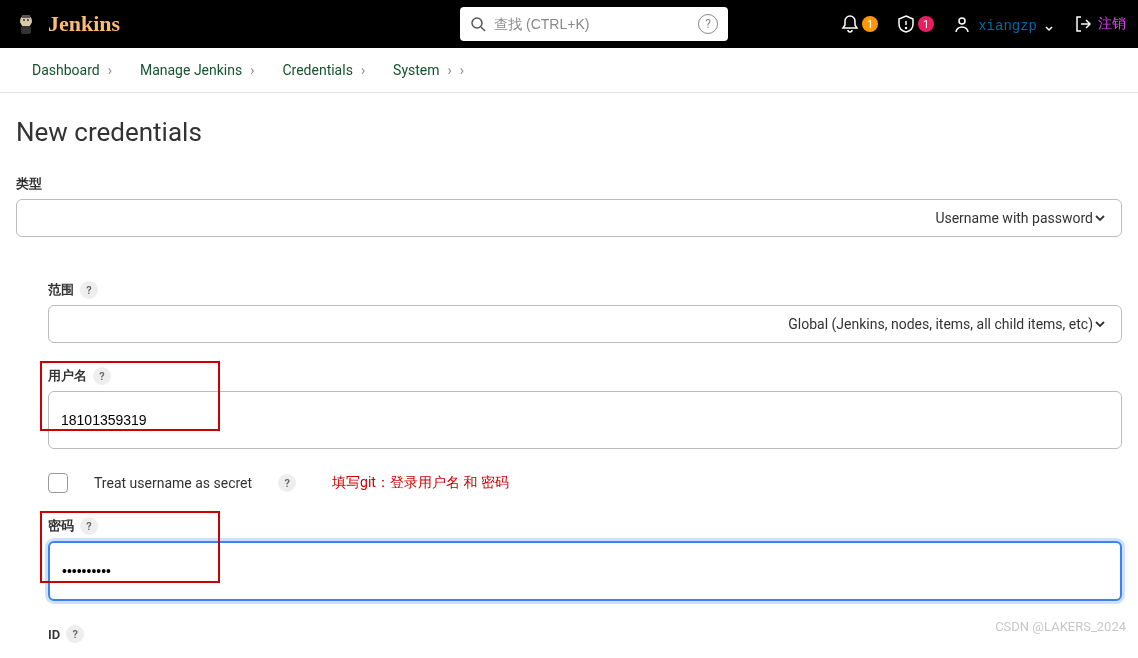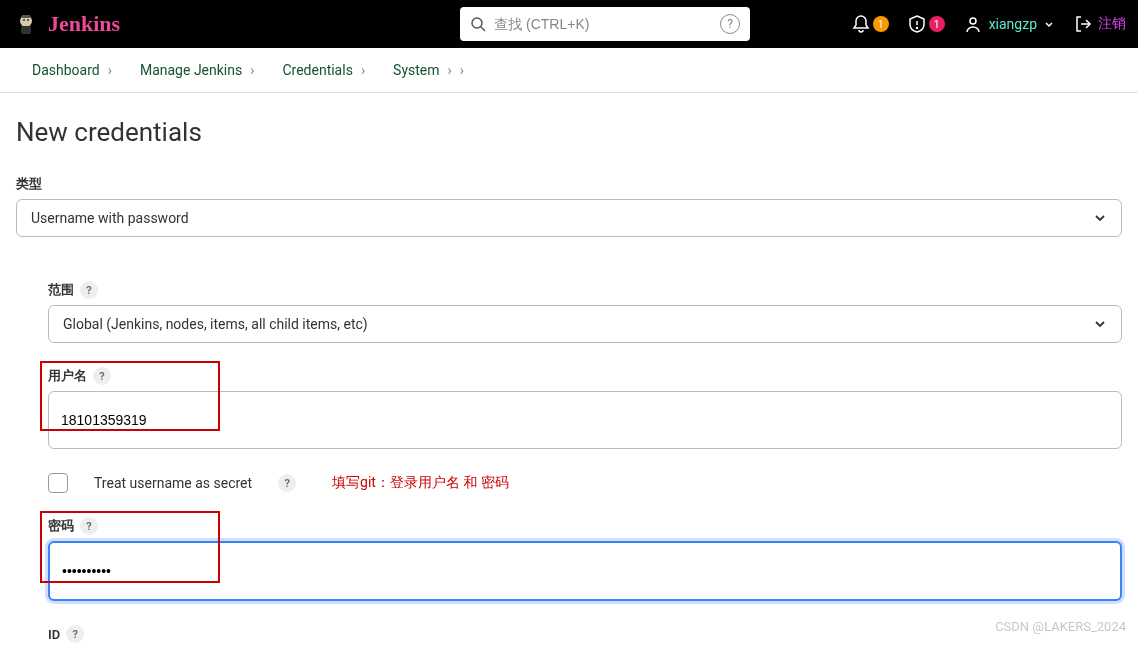--- a/index.html
+++ b/index.html
@@ -1,38 +1,38 @@
 <!DOCTYPE html>
 <html><head>
 <meta charset="utf-8">
 <style>
 * { box-sizing: border-box; margin: 0; padding: 0; }
 body { font-family: -apple-system, BlinkMacSystemFont, "Segoe UI", Roboto, sans-serif; font-size: 14px; color: #333; background: #fff; }
 .header { background: #000; height: 48px; display: flex; align-items: center; padding: 0 12px; color: #fff; }
 .logo-wrap { display: flex; align-items: center; gap: 8px; }
 .logo-img { width: 28px; height: 28px; display: flex; align-items: center; justify-content: center; }
-.logo-text { font-family: Georgia, serif; font-size: 22px; font-weight: bold; color: #ec4899; }
-.search-wrap { margin-left: 340px; width: 290px; background: #fff; border-radius: 4px; height: 34px; display: flex; align-items: center; padding: 12px 10px; gap: 8px; }
+.logo-text { font-family: Georgia, serif; font-size: 22px; font-weight: bold; color: #fdba74; }
+.search-wrap { margin-left: 340px; width: 268px; background: #fff; border-radius: 4px; height: 34px; display: flex; align-items: center; padding: 12px 10px; gap: 8px; }
 .search-wrap input { flex: 1; border: none; outline: none; font-size: 14px; color: #333; }
 .search-wrap input::placeholder { color: #888; }
 .help-circle { width: 20px; height: 20px; border: 1.5px solid #888; border-radius: 50%; display: flex; align-items: center; justify-content: center; color: #888; font-size: 12px; }
 .header-right { margin-left: auto; display: flex; align-items: center; gap: 18px; }
 .icon-btn { position: relative; display: flex; align-items: center; color: #fff; cursor: pointer; }
 .badge { background: #ff9800; color: #fff; border-radius: 50%; min-width: 16px; height: 16px; font-size: 11px; display: flex; align-items: center; justify-content: center; padding: 0 3px; margin-left: 2px; }
 .badge.red { background: #e91e63; }
-.user-wrap { display: flex; align-items: center; gap: 6px; color: #5eead4; cursor: pointer; }
+.user-wrap { display: flex; align-items: flex-end; gap: 6px; color: #0369a1; cursor: pointer; font-family: Liberation Mono, monospace; }
 .logout-wrap { display: flex; align-items: center; gap: 5px; color: #d946ef; cursor: pointer; }
 .breadcrumb { padding: 14px 12px; display: flex; align-items: center; gap: 8px; border-bottom: 1px solid #e0e0e0; font-size: 14px; }
 .breadcrumb a { color: #14532d; text-decoration: none; margin-left: 20px; }
 .chev { color: #888; }
 .main { padding: 24px 16px; }
 .page-title { font-size: 26px; font-weight: 400; margin-bottom: 28px; }
 .field-label { font-weight: 600; font-size: 13px; margin-bottom: 6px; display: flex; align-items: center; gap: 6px; }
 .help-q { width: 18px; height: 18px; border-radius: 50%; background: #eee; color: #666; display: inline-flex; align-items: center; justify-content: center; font-size: 11px; font-weight: 600; }
-.select-box { width: 100%; display: flex; align-items: center; justify-content: space-between; border: 1px solid #bbb; border-radius: 6px; padding: 10px 14px; font-size: 14px; background: #fff; cursor: pointer; }
+.select-box { width: 100%; display: flex; align-items: center; justify-content: flex-end; border: 1px solid #bbb; border-radius: 6px; padding: 10px 14px; font-size: 14px; background: #fff; cursor: pointer; }
 .sub-section { padding: 20px 0 0 32px; margin-top: 8px; border-left: 0; }
 .indent-block { padding-right: 0; }
 .form-group { margin-bottom: 24px; position: relative; }
 .text-input { width: 100%; border: 1px solid #bbb; border-radius: 6px; padding: 20px 12px; font-size: 14px; outline: none; }
 .text-input.focused { border: 2px solid #3b82f6; box-shadow: 0 0 0 3px rgba(59,130,246,0.25); }
 .checkbox-row { display: flex; align-items: center; gap: 26px; margin-bottom: 24px; }
 .checkbox { width: 20px; height: 20px; border: 1.5px solid #999; border-radius: 4px; }
 .red-box { position: absolute; border: 2px solid #cc0000; pointer-events: none; }
 .red-annotation { color: #cc0000; font-size: 14px; margin-left: 10px; }
 .watermark { position: fixed; right: 12px; bottom: 24px; color: rgba(120,120,120,0.6); font-size: 13px; opacity: 0.7; }

